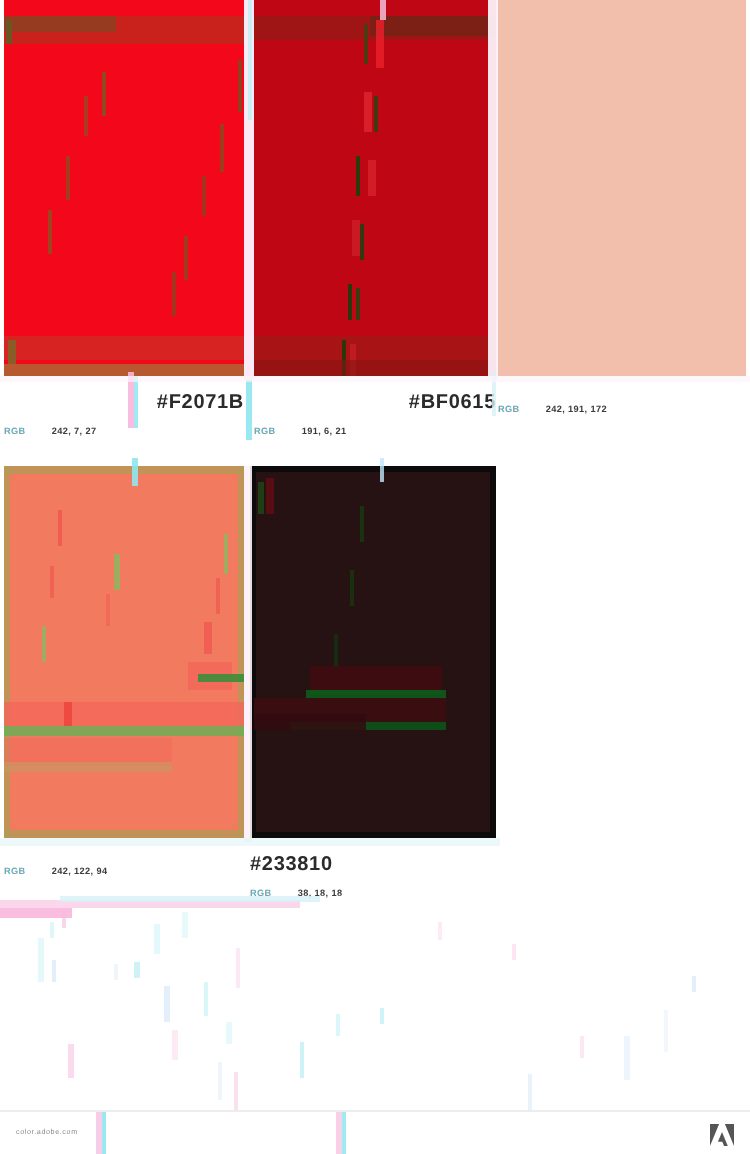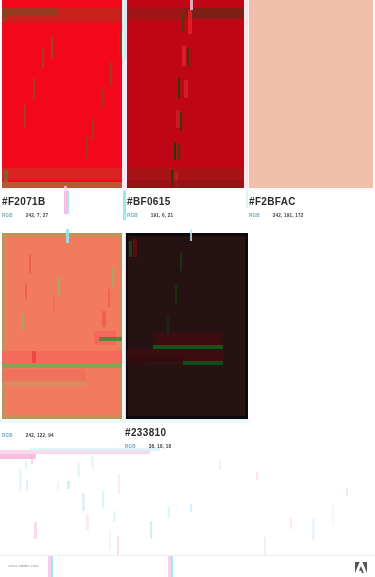--- a/index.html
+++ b/index.html
@@ -39,21 +39,21 @@
     font-size:4.6px; font-weight:bold; color:#3c3c3c;
     letter-spacing:0.2px; line-height:6px; margin-left:13px;
     white-space:nowrap;
   }
 
   
   #cell-1 { left:2px;   width:120px; }
   #cell-2 { left:127px; width:121px; }
   #cell-3 { left:249px; width:124px; }
   #row-1 .swatch-block { height:188px; }
-  #row-1 .label-area   { top:196px; }
+  #row-1 .label-area   { top:196px;text-align:right; }
 
   
   #cell-4 { left:2px;   width:120px; }
   #cell-5 { left:125px; width:123px; }
   #row-2 .swatch-block { height:186px; }
   #row-2 .label-area   { top:194px; }
 
   
   .artifact { position:absolute; pointer-events:none; }
   .vstripe { width:2px; }
@@ -139,21 +139,20 @@
         <span class="rgb-values">191, 6, 21</span>
       </div>
     </div>
   </div>
 
   <div class="swatch-cell" id="cell-3">
     <div class="swatch-block">
       <div class="swatch-fill" style="background: rgb(242, 191, 172);"></div>
     </div>
     <div class="label-area">
-      <div class="hex-label">#F2BFAC</div>
       <div class="rgb-line">
         <span class="rgb-tag">RGB</span>
         <span class="rgb-values">242, 191, 172</span>
       </div>
     </div>
   </div>
 <div class="artifact hstripe" style="left: 122px; top: 0px; width: 5px; height: 190px; background: rgb(251, 233, 244); opacity: 0.95;"></div>
     <div class="artifact hstripe" style="left: 124px; top: 0px; width: 2px; height: 60px; background: rgb(191, 240, 245); opacity: 0.85;"></div>
     <div class="artifact hstripe" style="left: 123px; top: 190px; width: 3px; height: 30px; background: rgb(143, 230, 239); opacity: 0.9;"></div>
     <div class="artifact hstripe" style="left: 64px; top: 186px; width: 3px; height: 28px; background: rgb(247, 182, 220); opacity: 0.9;"></div>

